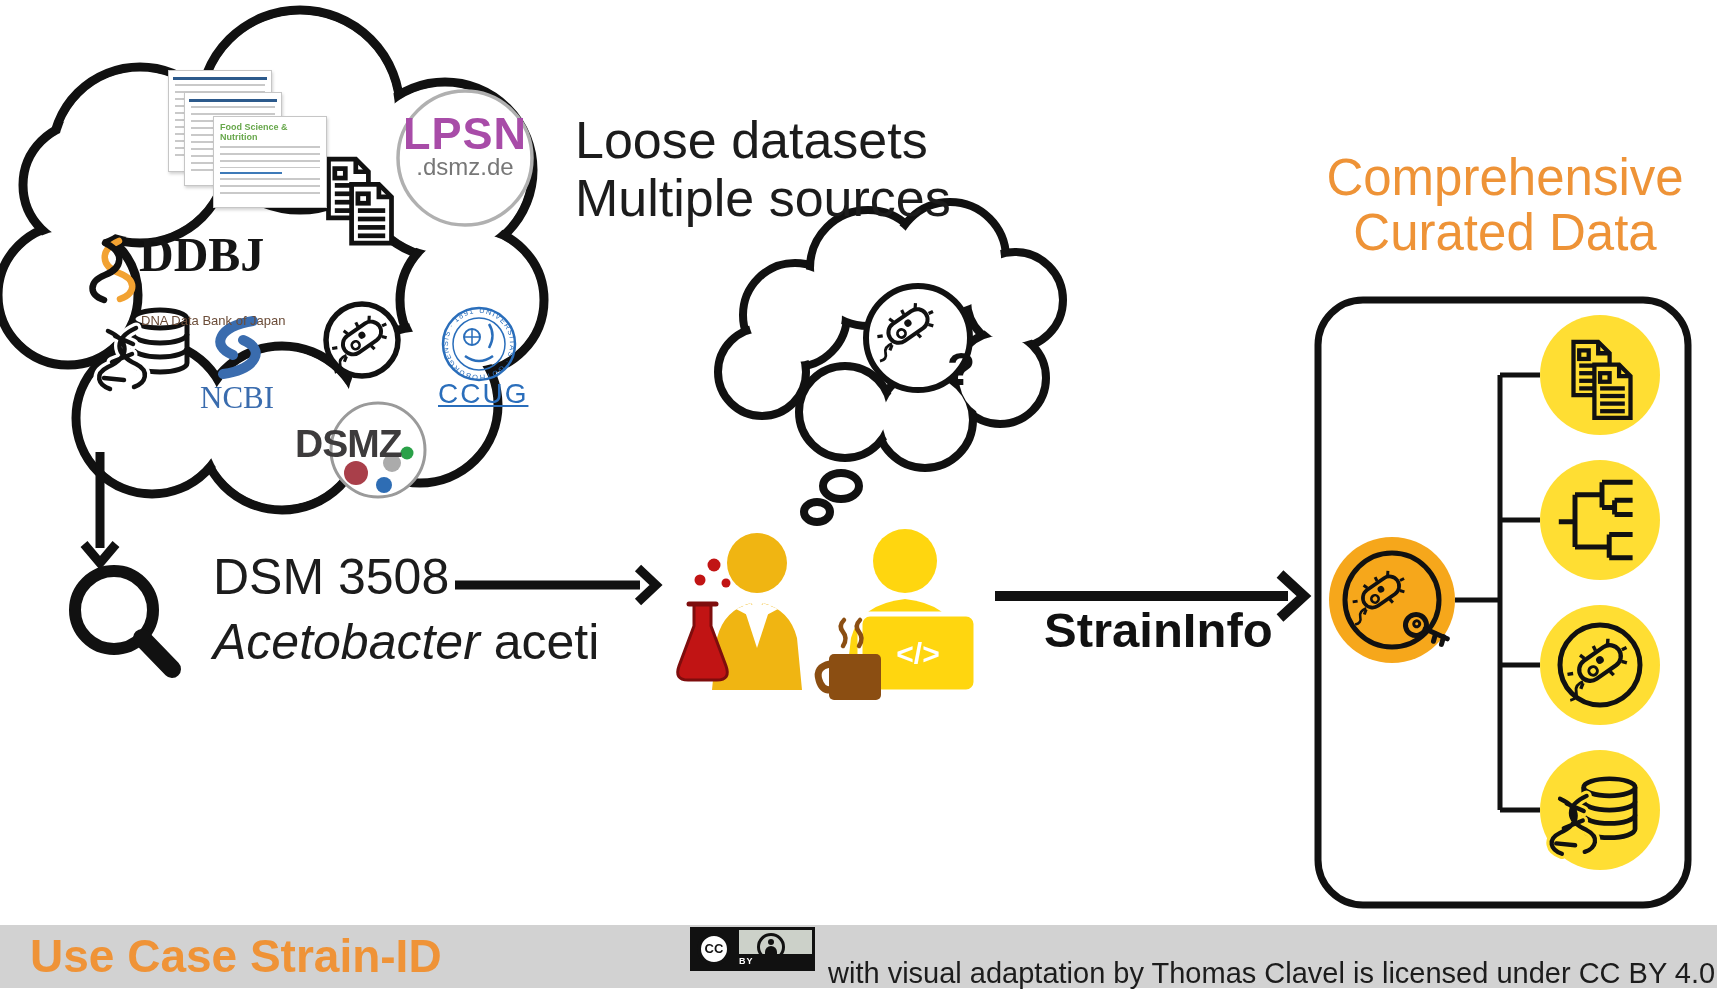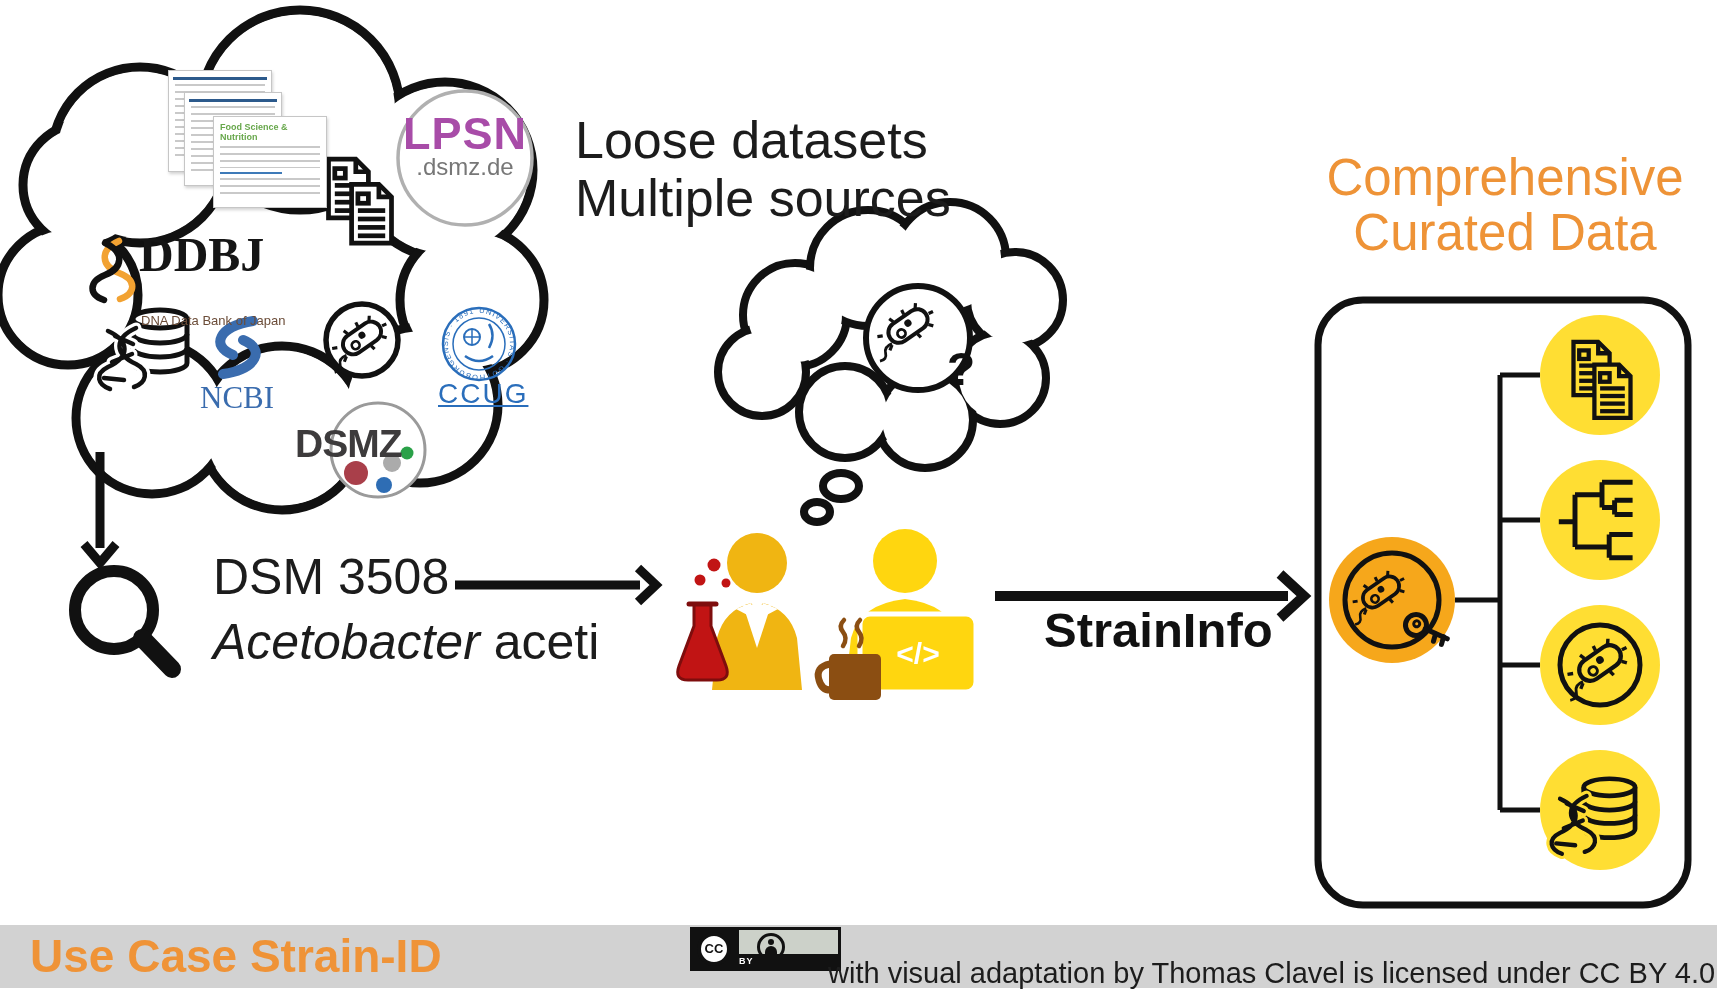--- a/index.html
+++ b/index.html
@@ -25,21 +25,21 @@
            box-shadow:1px 2px 3px rgba(0,0,0,0.18);}
   .wc-topbar{height:3px;background:#2C5A8C;margin:6px 4px 4px 4px;}
   .fakelines{margin:4px 6px;background:repeating-linear-gradient(to bottom,#c9c9c9 0 2px,transparent 2px 7px);}
   .wc-heading{margin:5px 6px 2px 6px;font-size:9px;font-weight:bold;color:#67A74B;}
   .wc-link{height:2px;background:#3E7AB8;margin:3px 6px;width:55%;}
   
   .footer-bar{position:absolute;left:0;top:925px;width:1717px;height:63px;background:#D2D2D2;z-index:2;}
   .footer-title{position:absolute;left:30px;top:929px;font-size:46px;font-weight:bold;color:#EF9337;z-index:3;}
   .license{position:absolute;left:828px;font-size:29px;color:#1c1c1c;z-index:3;}
   
-  .cc-badge{position:absolute;left:690px;top:927px;width:151px;height:44px;border:3px solid #111;
+  .cc-badge{position:absolute;left:690px;top:927px;width:125px;height:44px;border:3px solid #111;
             background:#ccd1c9;z-index:3;box-sizing:border-box;}
   .cc-blackpatch{position:absolute;left:0;top:0;width:46px;height:100%;background:#111;}
   .cc-circle{position:absolute;left:4px;top:2px;width:26px;height:26px;border:4px solid #111;border-radius:50%;
              background:#fff;text-align:center;font-size:13px;font-weight:bold;color:#111;line-height:26px;}
   .person-circle{position:absolute;left:64px;top:3px;width:22px;height:22px;border:3px solid #111;border-radius:50%;}
   .p-head{width:6px;height:6px;background:#111;border-radius:50%;margin:3px auto 0;}
   .p-body{width:12px;height:8px;background:#111;border-radius:6px 6px 0 0;margin:1px auto 0;}
   .by-strip{position:absolute;left:46px;right:0;bottom:0;height:14px;background:#111;text-align:left;
             font-size:9px;font-weight:bold;color:#fff;line-height:14px;letter-spacing:1px;}
 </style>

